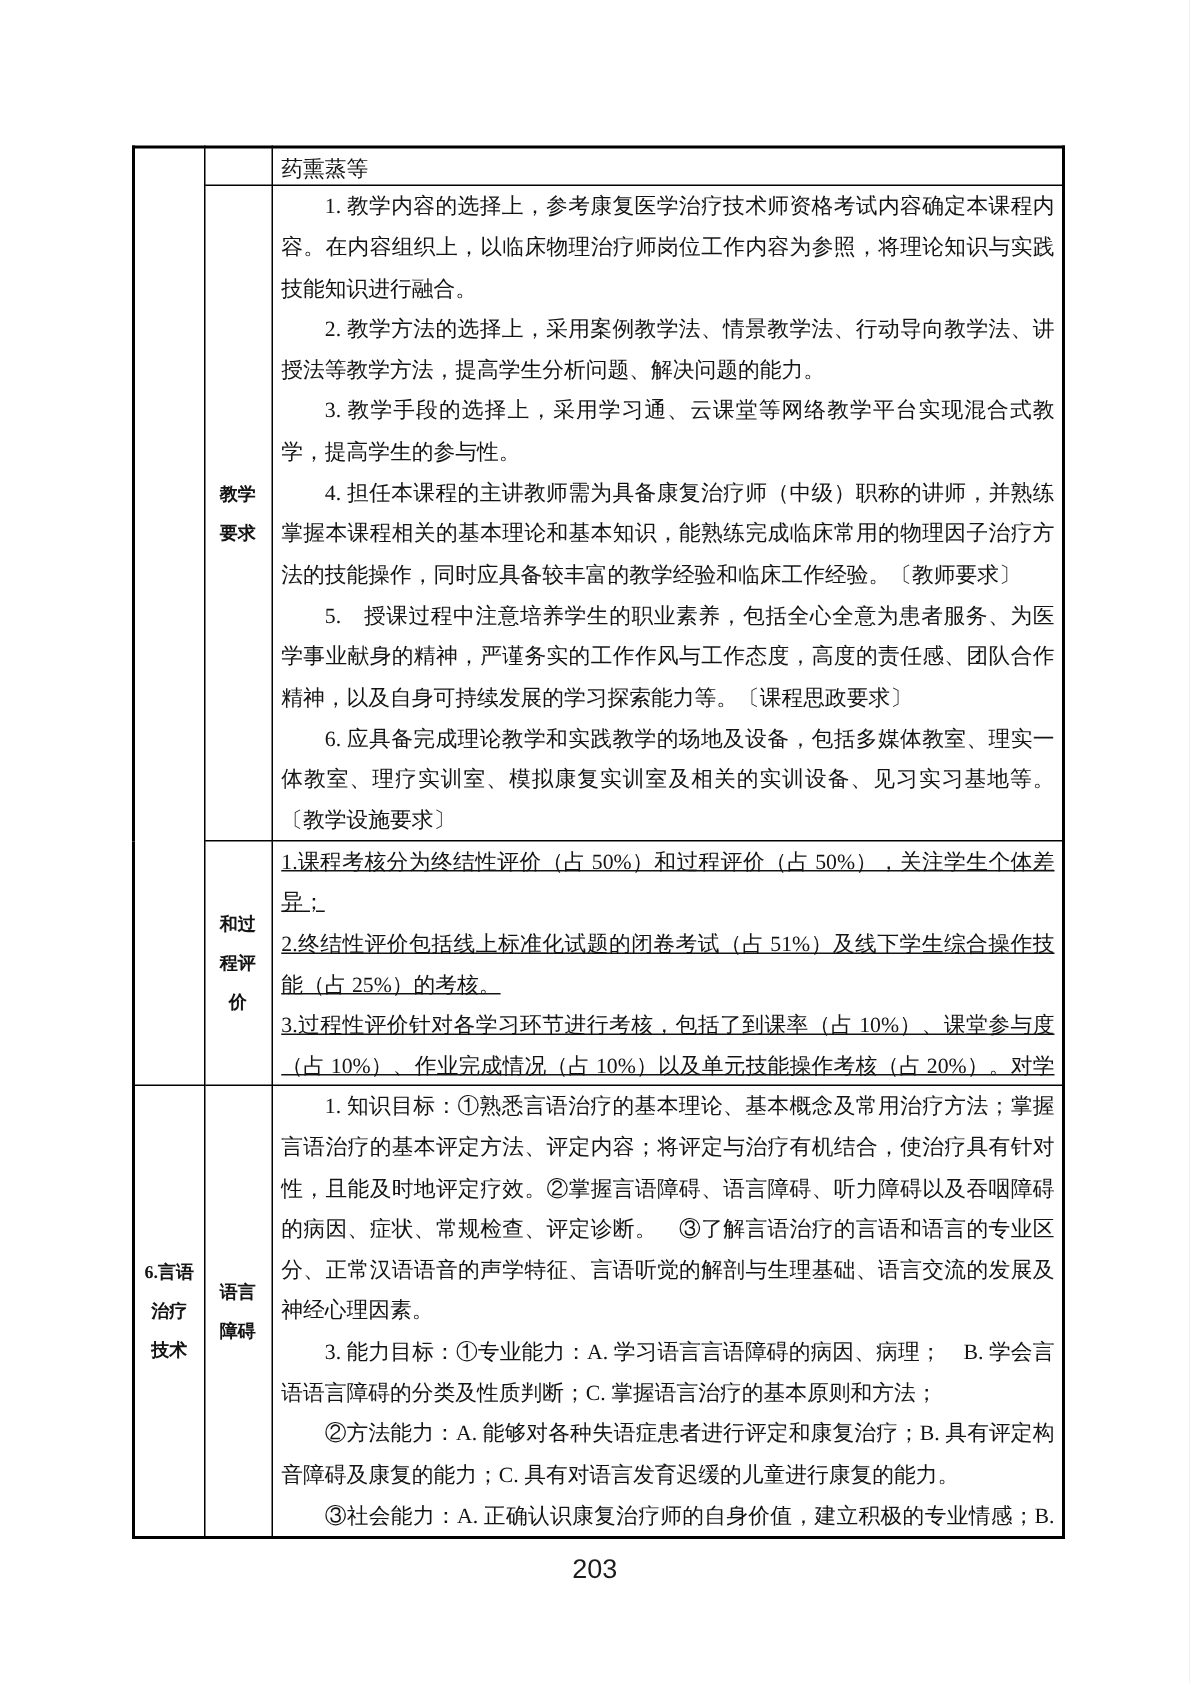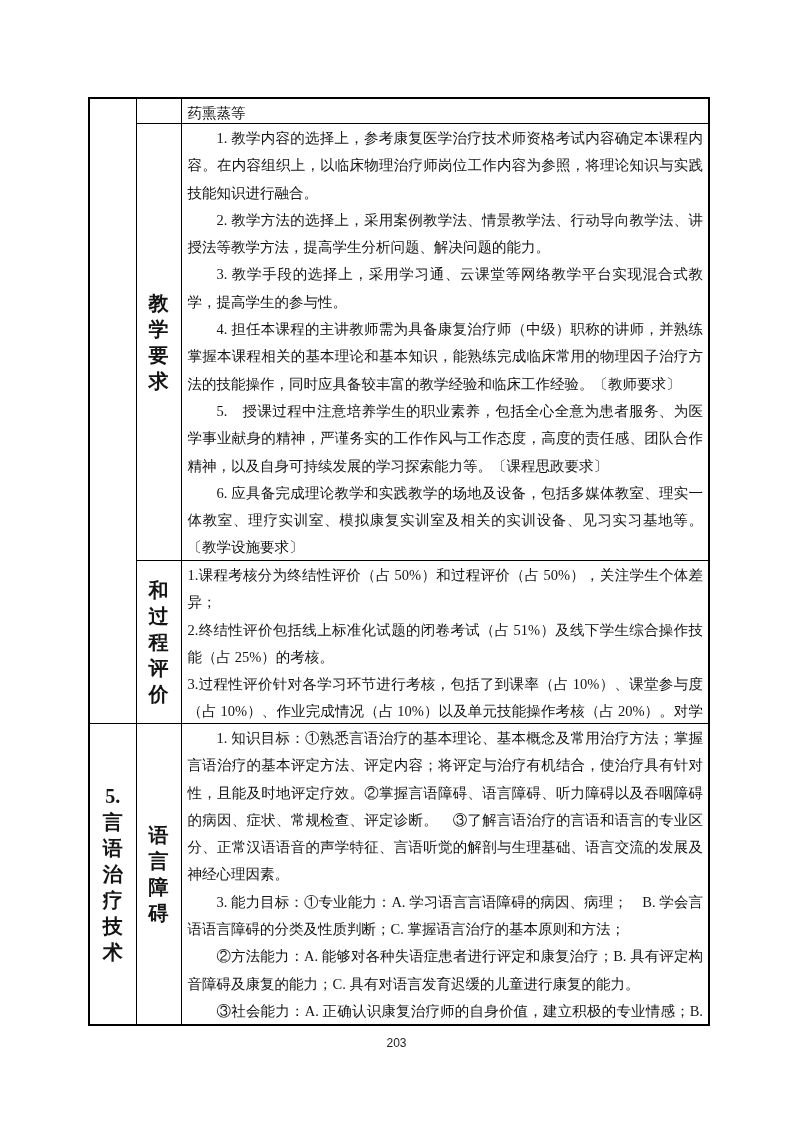--- a/index.html
+++ b/index.html
@@ -13,39 +13,39 @@
     border-collapse:collapse; table-layout:fixed;
     border:2px solid #000;
   }
   td { border:1px solid #000; padding:0; vertical-align:top;margin-left:13px; }
   tr.row-a  { height:25px; }
   tr.row-b  { height:437px; }
   tr.row-c  { height:163px; }
   tr.row-d  { height:301px; }
   td.lbl { vertical-align:middle; text-align:center; }
   .lblbox {
-    margin:0 auto; font-weight:bold; font-size:20px; line-height:26px;
+    margin:0 auto; font-weight:bold; font-size:12px; line-height:26px;
     word-break:break-all; text-align:center;
   }
   .w30 { width:31px; }
   .w34 { width:33px; }
   .cellpad { padding:1px 5px 0 6px; overflow:hidden; }
   .clip-a { height:23px; }
   .clip-b { height:434px; }
-  .clip-c { height:160px; }
+  .clip-c { height:160px;text-decoration:underline; }
   .clip-d { height:298px; }
   .para {
     margin:0; font-size:14.5px; line-height:27.3px;
     text-align:justify; word-break:break-all;
   }
   .indent { text-indent:2em; }
   .page-num {
     position:absolute; top:1036px; left:0; width:100%;
     text-align:center; font-family:"Liberation Sans", sans-serif;
-    font-size:12px; color:#1c1c1c;
+    font-size:18px; color:#1c1c1c;
   }
 </style>
 </head>
 <body>
 
 <div class="page">
 
   <table class="doc-table">
     <colgroup>
       <col style="width:47px">
@@ -87,21 +87,21 @@
           <div class="cellpad clip-c">
               <p class="para">1.课程考核分为终结性评价（占 50%）和过程评价（占 50%），关注学生个体差异；</p>
               <p class="para">2.终结性评价包括线上标准化试题的闭卷考试（占 51%）及线下学生综合操作技能（占 25%）的考核。</p>
               <p class="para">3.过程性评价针对各学习环节进行考核，包括了到课率（占 10%）、课堂参与度（占 10%）、作业完成情况（占 10%）以及单元技能操作考核（占 20%）。对学生在完成项目过程中所表现出的关键能力、素质情况进行综合考核。</p>
             </div>
         </td>
       </tr>
 
       <tr class="row-d">
         <td class="lbl">
-          <div class="lblbox w34">5.言语治疗技术</div>
+          <div class="lblbox w34">6.言语治疗技术</div>
         </td>
         <td class="lbl">
           <div class="lblbox w30">语言障碍</div>
         </td>
         <td>
           <div class="cellpad clip-d">
               <p class="para indent">1. 知识目标：①熟悉言语治疗的基本理论、基本概念及常用治疗方法；掌握言语治疗的基本评定方法、评定内容；将评定与治疗有机结合，使治疗具有针对性，且能及时地评定疗效。②掌握言语障碍、语言障碍、听力障碍以及吞咽障碍的病因、症状、常规检查、评定诊断。　③了解言语治疗的言语和语言的专业区分、正常汉语语音的声学特征、言语听觉的解剖与生理基础、语言交流的发展及神经心理因素。</p>
               <p class="para indent">3. 能力目标：①专业能力：A. 学习语言言语障碍的病因、病理；　B. 学会言语语言障碍的分类及性质判断；C. 掌握语言治疗的基本原则和方法；</p>
               <p class="para indent">②方法能力：A. 能够对各种失语症患者进行评定和康复治疗；B. 具有评定构音障碍及康复的能力；C. 具有对语言发育迟缓的儿童进行康复的能力。</p>
               <p class="para indent">③社会能力：A. 正确认识康复治疗师的自身价值，建立积极的专业情感；B. 养成求真务实、严谨慎独的工作态度和规范的康复行为习惯；C. 形成自觉遵守法律法规和</p>

